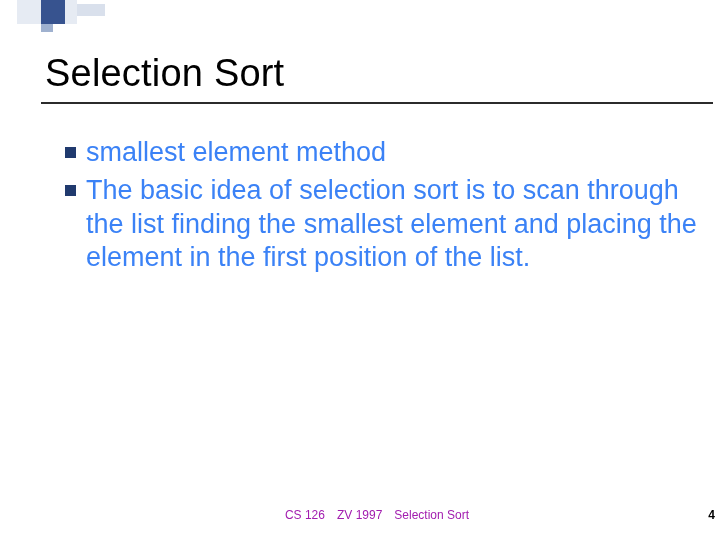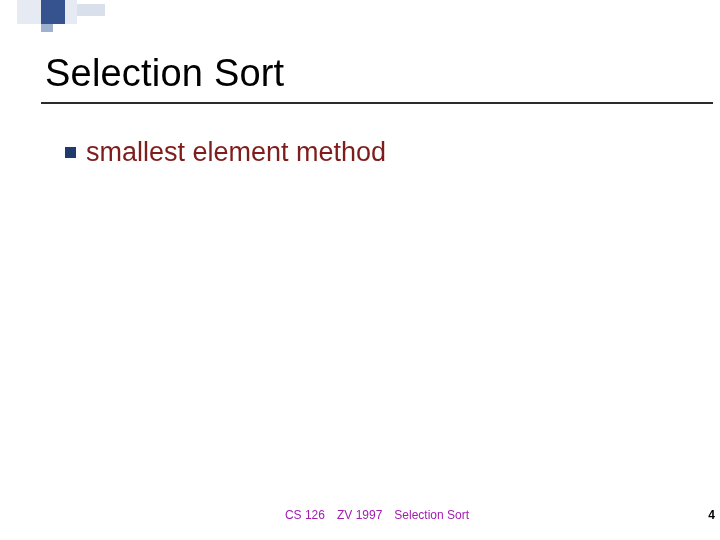--- a/index.html
+++ b/index.html
@@ -10,21 +10,21 @@
   .deco .s1 { left: 0;  top: 0;  width: 24px; height: 24px; background: #e6ebf3; }
   .deco .s2 { left: 24px; top: 0; width: 24px; height: 24px; background: #37538f; }
   .deco .s3 { left: 48px; top: 0; width: 12px; height: 24px; background: #e6ebf3; }
   .deco .s4 { left: 24px; top: 24px; width: 12px; height: 8px; background: #9fb1cf; }
   .deco .s5 { left: 60px; top: 4px; width: 28px; height: 12px; background: #d9e0ec; }
   .title { position: absolute; left: 28px; top: 52px; font-size: 38px; color: #000; font-weight: 400; letter-spacing: 0.2px; }
   .rule { position: absolute; left: 24px; right: 24px; top: 102px; height: 2px; background: #2b2b2b; }
   .content { position: absolute; left: 48px; right: 34px; top: 136px; }
   .bullet-item { display: flex; align-items: flex-start; margin-bottom: 4px; }
   .bullet { flex: 0 0 auto; width: 11px; height: 11px; background: #203a6e; margin-top: 11px; margin-right: 10px; }
-  .bullet-text { font-size: 27px; line-height: 1.25; color: #7f1d1d; }
+  .bullet-text { font-size: 27px; line-height: 1.25; color: #3b82f6; }
   .footer { position: absolute; left: 0; right: 0; bottom: 18px; display: flex; justify-content: center; font-size: 12px; color: #a21caf; }
   .footer span { margin: 0 6px; }
   .page-num { position: absolute; right: 22px; bottom: 18px; font-size: 12px; font-weight: 700; color: #000; }
 </style>
 </head>
 <body>
 
 <div class="slide">
   <div class="deco">
     <div class="sq s1"></div>
@@ -35,20 +35,24 @@
   </div>
 
   <div class="title">Selection Sort</div>
   <div class="rule"></div>
 
   <div class="content">
     <div class="bullet-item">
       <div class="bullet"></div>
       <div class="bullet-text">smallest element method</div>
     </div>
+    <div class="bullet-item">
+      <div class="bullet"></div>
+      <div class="bullet-text">The basic idea of selection sort is to scan through the list finding the smallest element and placing the element in the first position of the list.</div>
+    </div>
   </div>
 
   <div class="footer">
     <span>CS 126</span>
     <span>ZV 1997</span>
     <span>Selection Sort</span>
   </div>
 
   <div class="page-num">4</div>
 </div>

